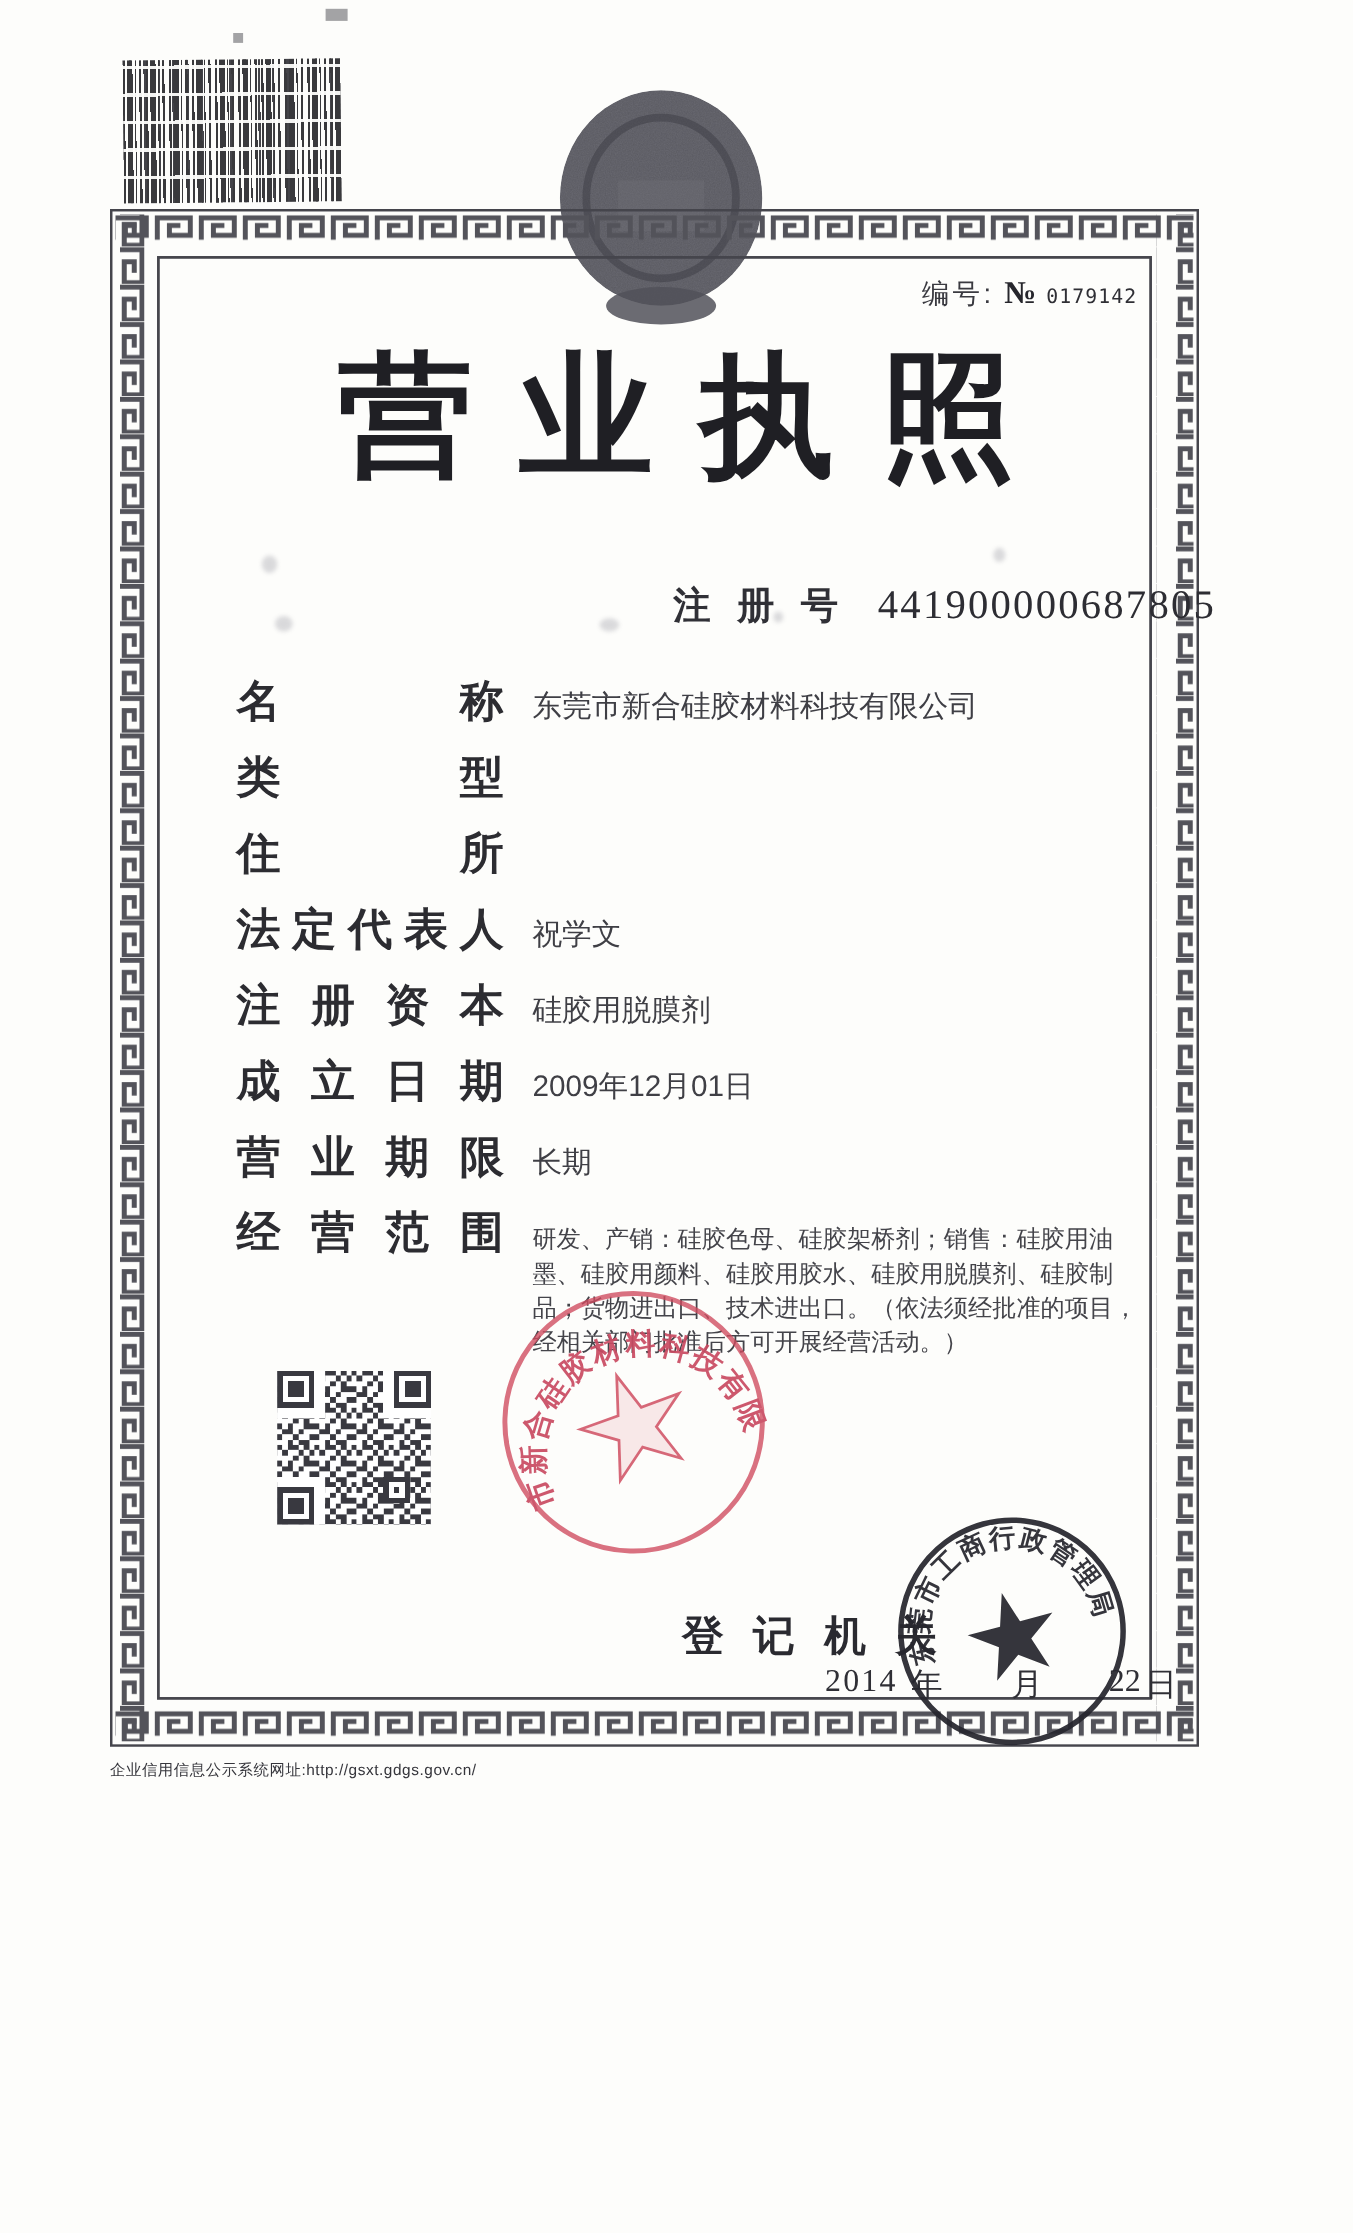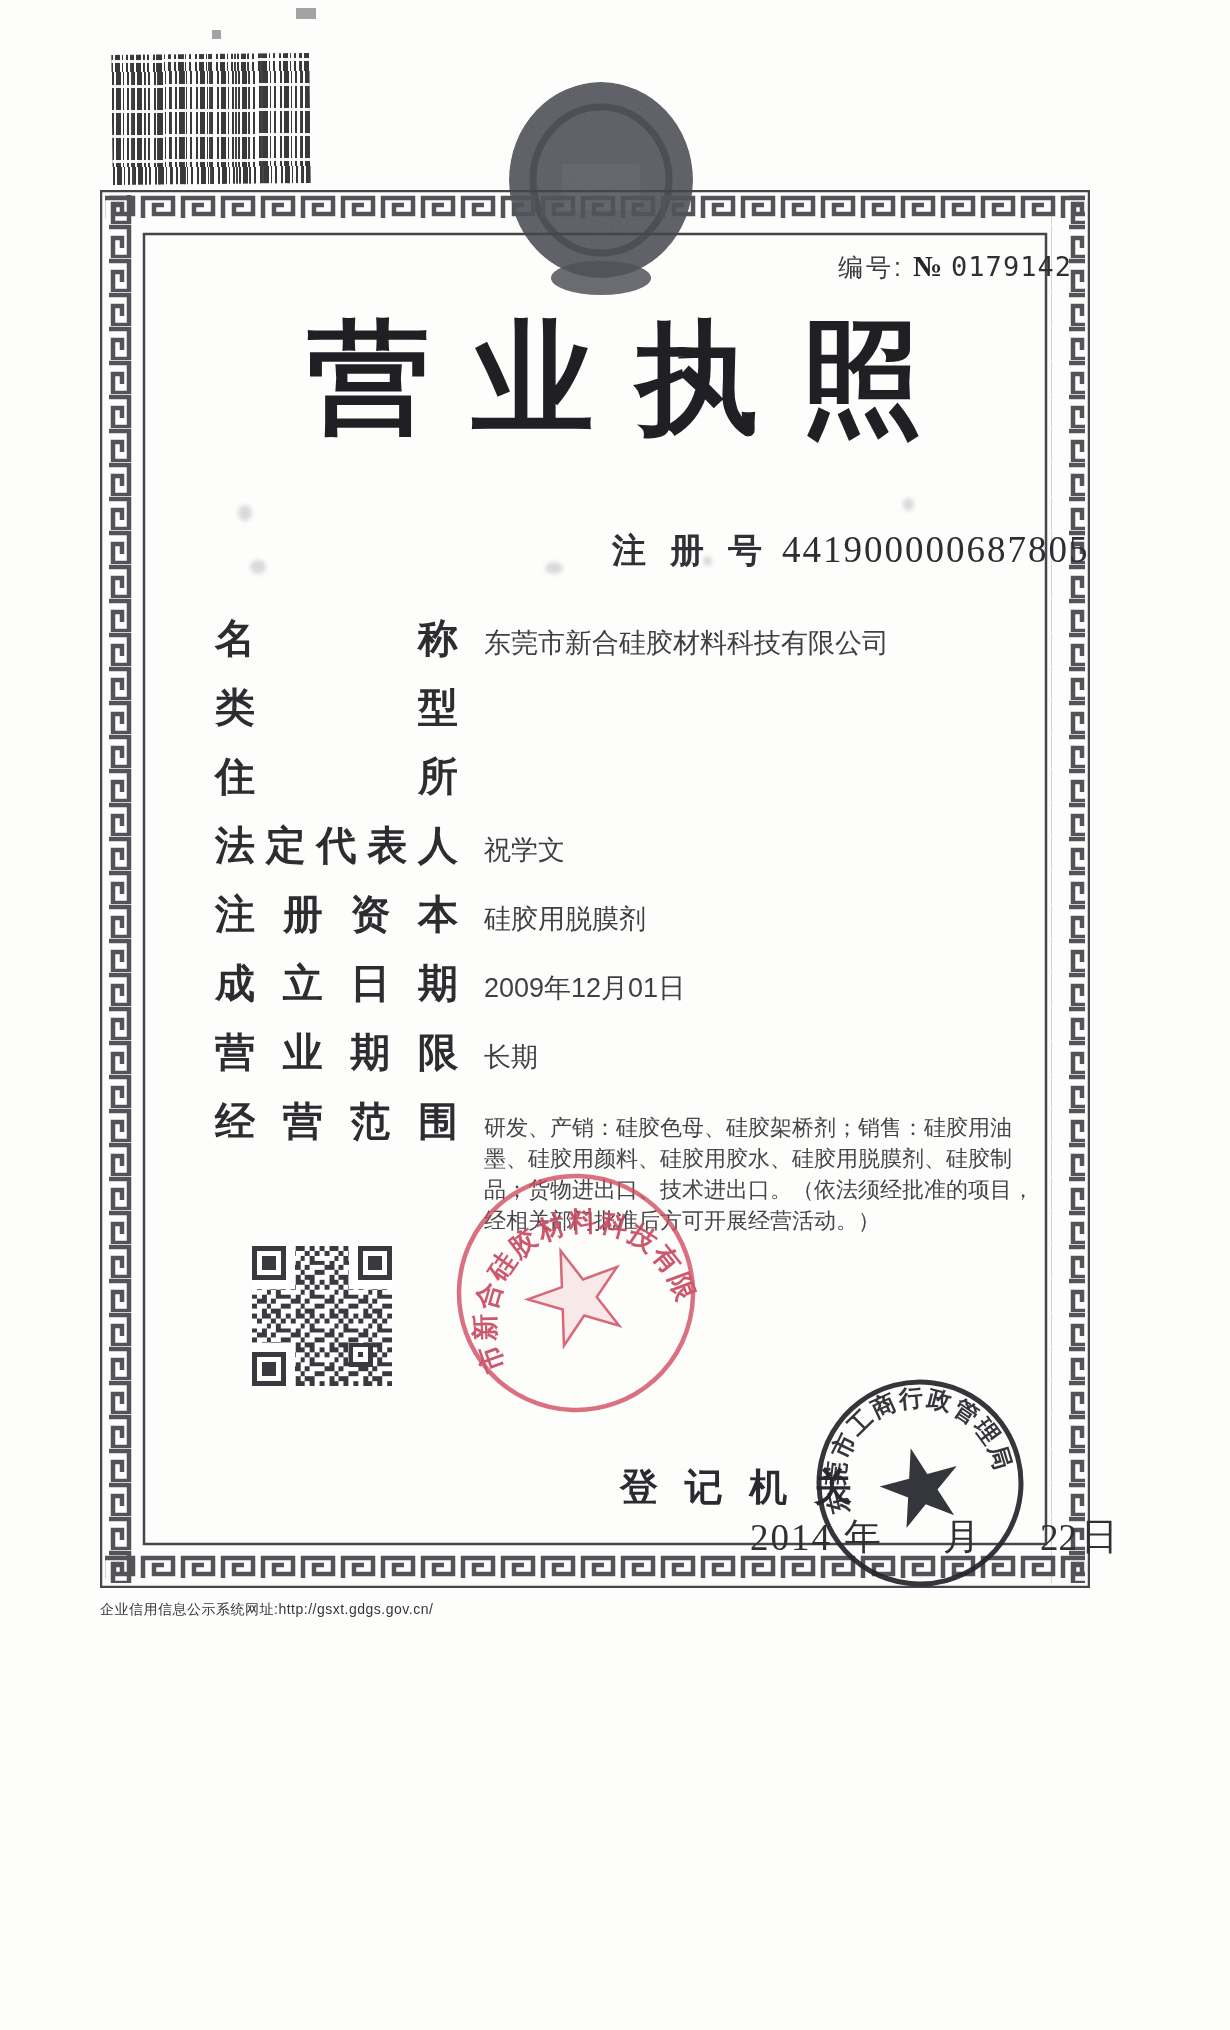--- a/index.html
+++ b/index.html
@@ -21,52 +21,52 @@
   
   .emblem{position:absolute;left:506px;top:78px;}
 
   
   .frame{position:absolute;left:100px;top:190px;}
 
   
   .serial{position:absolute;left:838px;top:250px;display:flex;align-items:baseline;gap:9px;z-index:2;}
   .serial .lab{font-size:25px;color:#3a3a40;letter-spacing:3px;}
   .serial .nosym{font-size:29px;font-weight:bold;font-family:"Liberation Serif",serif;color:#26262c;}
-  .serial .num{font-size:27px;font-family:"DejaVu Sans Mono",monospace;letter-spacing:1px;color:#2f2f35;}
+  .serial .num{font-size:18px;font-family:"DejaVu Sans Mono",monospace;letter-spacing:1px;color:#2f2f35;}
 
   
   .titlewrap{position:absolute;left:0;right:0;top:310px;}
   .title{width:615px;margin:0 auto;font-size:122px;font-weight:900;color:#1f1f24;line-height:1.12;
          font-family:"DejaVu Sans",sans-serif;}
 
   
   .regline{position:absolute;left:612px;top:528px;display:flex;align-items:baseline;}
   .regline .rlab{width:150px;font-size:34px;font-weight:600;color:#303036;}
-  .regline .rnum{margin-left:20px;font-size:37px;font-family:"Liberation Serif",serif;
+  .regline .rnum{margin-left:36px;font-size:37px;font-family:"Liberation Serif",serif;
                  letter-spacing:2px;color:#2d2d33;}
 
   
   .fields{position:absolute;left:215px;top:612px;width:845px;z-index:1;}
   .frow{display:flex;align-items:baseline;margin-bottom:17px;min-height:52px;}
   .flabel{flex:none;width:243px;font-size:40px;font-weight:700;color:#2c2c31;line-height:52px;}
   .fvalue{margin-left:26px;font-size:27px;color:#3f3f45;line-height:37px;max-width:560px;}
   .fvalue.scope{font-size:22px;line-height:31px;width:560px;color:#44444a;}
 
   [data-justify]{display:flex;justify-content:space-between;}
 
   
   .qr{position:absolute;left:252px;top:1246px;}
 
   
   .redseal{position:absolute;left:435px;top:1152px;z-index:6;opacity:.92;}
   .blackseal{position:absolute;left:805px;top:1368px;z-index:6;opacity:.93;}
 
   
   .registrar{position:absolute;left:620px;top:1462px;width:232px;font-size:38px;font-weight:700;color:#2a2a30;z-index:1;}
-  .dateline{position:absolute;left:750px;top:1512px;font-size:37px;color:#2f2f35;z-index:1;display:flex;align-items:center;}
+  .dateline{position:absolute;left:750px;top:1512px;font-size:29px;color:#2f2f35;z-index:1;display:flex;align-items:flex-start;}
   .dateline .y{font-family:"Liberation Serif",serif;letter-spacing:2px;}
   .dateline .u1{margin-left:12px;}
   .dateline .u2{margin-left:62px;}
   .dateline .d{margin-left:60px;font-family:"Liberation Serif",serif;}
   .dateline .u3{margin-left:4px;}
 
   
   .footl{position:absolute;left:100px;top:1601px;font-size:14px;color:#35353b;letter-spacing:.5px;}
   .footr{position:absolute;left:712px;top:1599px;font-size:21px;color:#2e2e34;letter-spacing:1px;}
 </style>

